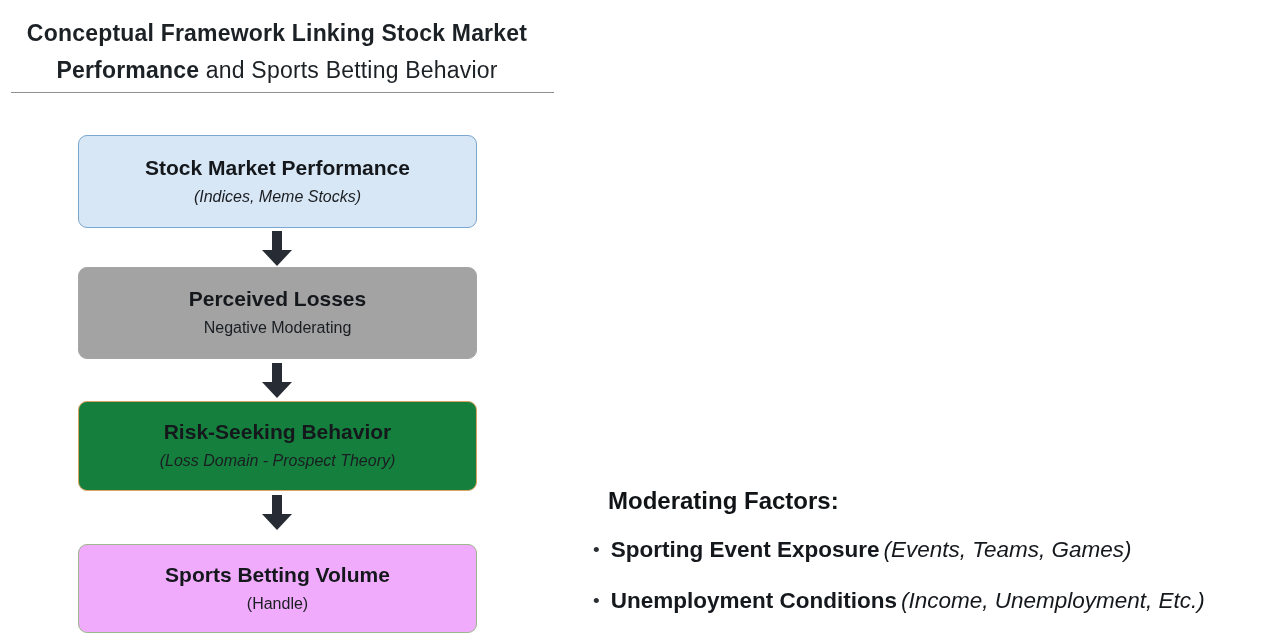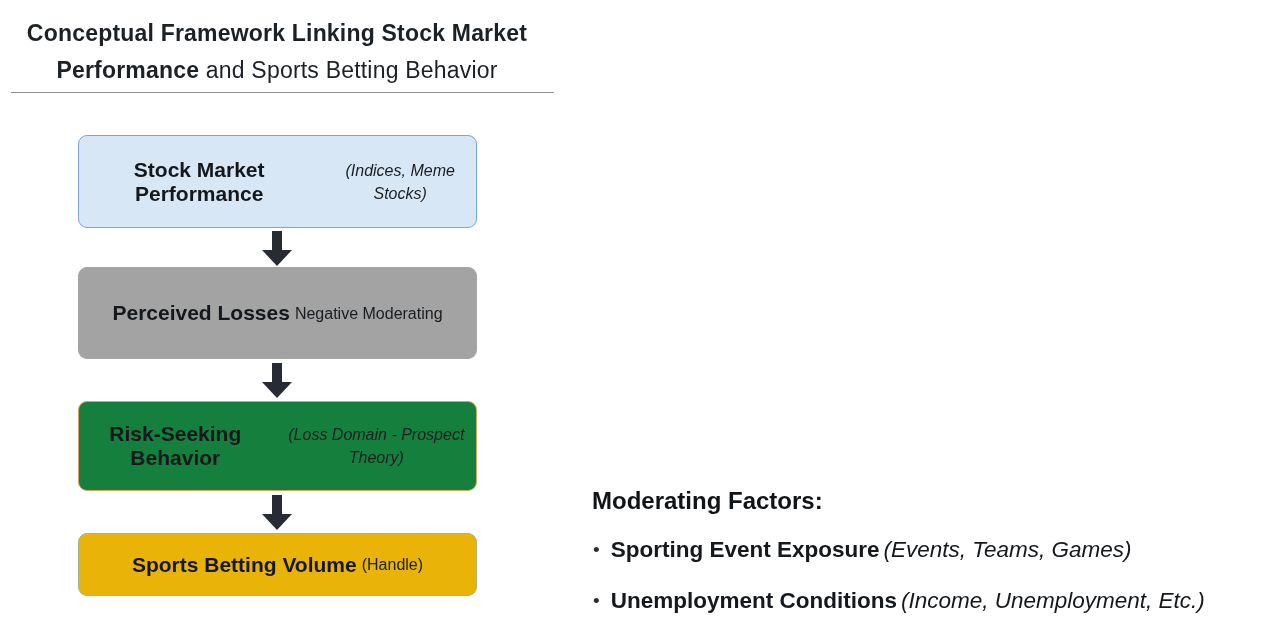--- a/index.html
+++ b/index.html
@@ -37,21 +37,21 @@
   }
 
   
   .flow-box {
     position: absolute;
     left: 78px;
     width: 399px;
     border: 1.5px solid;
     border-radius: 9px;
     display: flex;
-    flex-direction: row;
+    flex-direction: column;
     align-items: center;
     justify-content: center;
     gap: 5px;
     text-align: center;
   }
   .box-heading {
     font-weight: 700;
     font-size: 21px;
     line-height: 24px;
     color: #14171b;
@@ -78,21 +78,21 @@
     height: 0;
     border-left: 15px solid transparent;
     border-right: 15px solid transparent;
     border-top-width: 16px;
     border-top-style: solid;
   }
 
   
   .mod-heading {
     position: absolute;
-    left: 592px;
+    left: 608px;
     top: 487px;
     font-weight: 700;
     font-size: 24px;
     color: #111417;
   }
   .mod-item {
     position: absolute;
     left: 593px;
     font-size: 22.5px;
     color: #15181c;
@@ -141,21 +141,21 @@
   <div class="flow-box" style="top: 401px; height: 90px; background-color: #15803d; border-color: rgb(221, 163, 98);">
     <div class="box-heading">Risk-Seeking Behavior</div>
     <div class="box-sub italic">(Loss Domain - Prospect Theory)</div>
   </div>
 
   <div class="arrow" style="top:495px">
     <div class="arrow-stem" style="background-color: rgb(39, 43, 51);"></div>
     <div class="arrow-head" style="border-top-color: rgb(39, 43, 51);"></div>
   </div>
 
-  <div class="flow-box" style="top: 533px; height: 63px; background-color: #eab308; border-color: rgb(156, 185, 139);">
+  <div class="flow-box" style="top: 544px; height: 89px; background-color: #f0abfc; border-color: rgb(156, 185, 139);">
     <div class="box-heading">Sports Betting Volume</div>
     <div class="box-sub">(Handle)</div>
   </div>
 
   <div class="mod-heading">Moderating Factors:</div>
 
   <div class="mod-item" style="top:537px">
     <span class="bullet">•</span><span class="b">Sporting Event Exposure</span><span class="it">(Events, Teams, Games)</span>
   </div>
 

